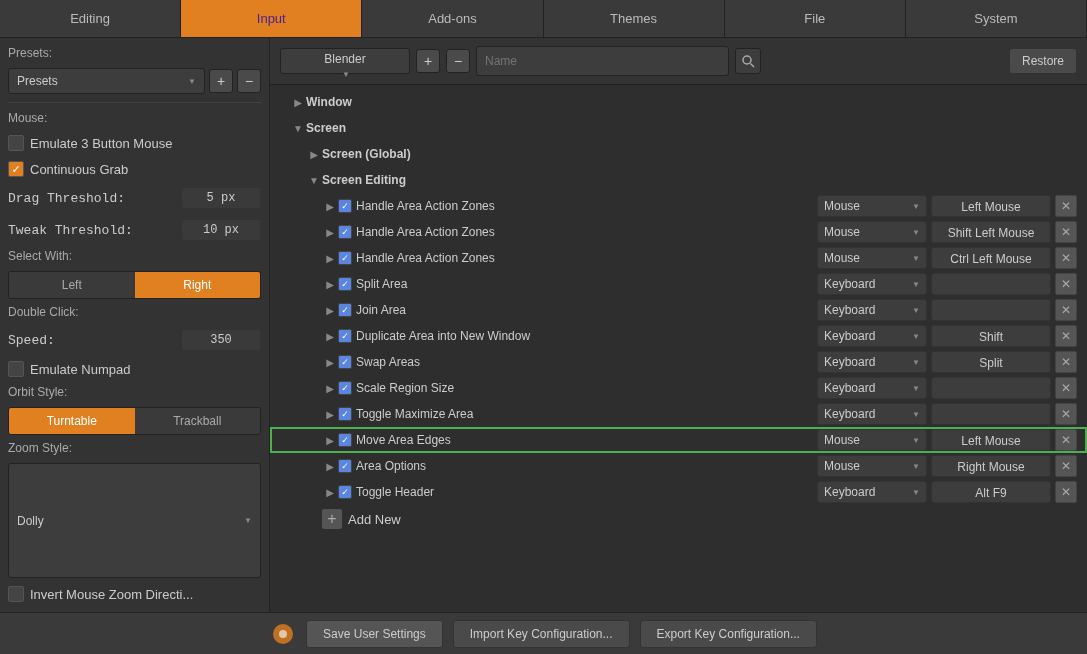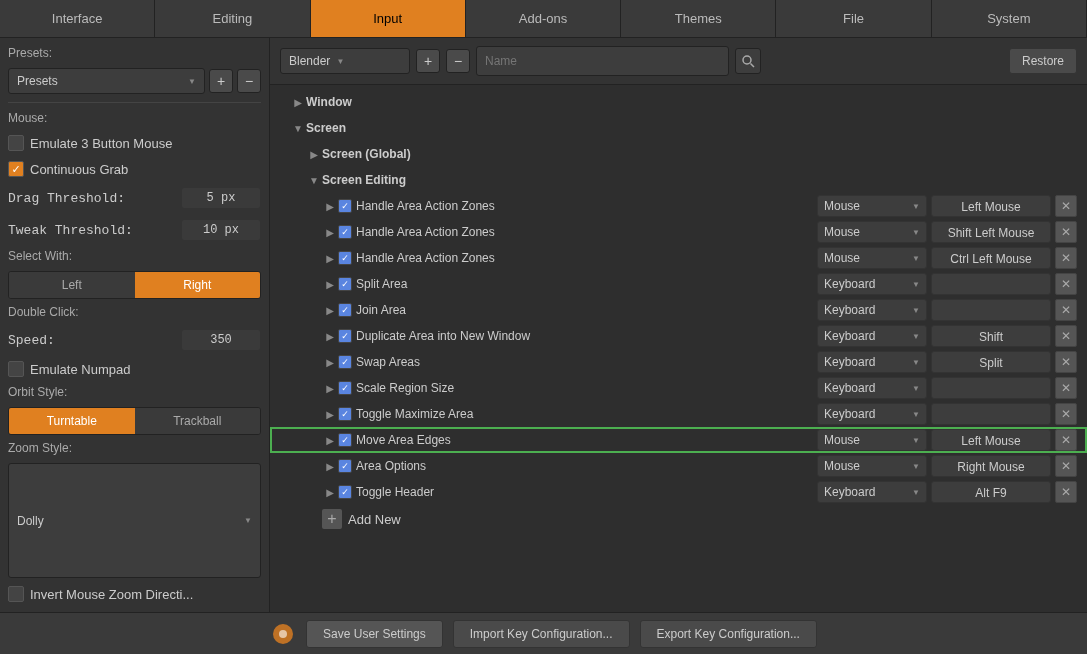--- a/index.html
+++ b/index.html
@@ -30,21 +30,21 @@
       justify-content: center;
       height: 100%;
       cursor: pointer;
       color: #bbb;
       border-right: 1px solid #222;
       background: #3a3a3a;
       user-select: none;
     }
     .top-tab.active {
       background: #e08020;
-      color: #000000;
+      color: #4c1d95;
     }
 
     
     .main-area {
       display: flex;
       flex: 1;
       overflow: hidden;
     }
 
     
@@ -200,20 +200,21 @@
       border-radius: 3px;
       color: #ccc;
       padding: 3px 8px;
       height: 26px;
       font-size: 12px;
       cursor: pointer;
       display: flex;
       align-items: center;
       gap: 4px;
       width: 130px;
+      flex-direction: column;
     }
     .name-input {
       flex: 1;
       background: #3d3d3d;
       border: 1px solid #222;
       border-radius: 3px;
       color: #ccc;
       padding: 3px 8px;
       height: 30px;
       font-size: 12px;
@@ -416,21 +417,20 @@
 
     
     ::-webkit-scrollbar { width: 8px; height: 8px; }
     ::-webkit-scrollbar-track { background: #2b2b2b; }
     ::-webkit-scrollbar-thumb { background: #555; border-radius: 3px; }
   </style>
 </head>
 <body>
 
 <div class="top-tabs">
-  <div class="top-tab">Interface</div>
   <div class="top-tab">Editing</div>
   <div class="top-tab active">Input</div>
   <div class="top-tab">Add-ons</div>
   <div class="top-tab">Themes</div>
   <div class="top-tab">File</div>
   <div class="top-tab">System</div>
 </div>
 
 <div class="main-area">
 

